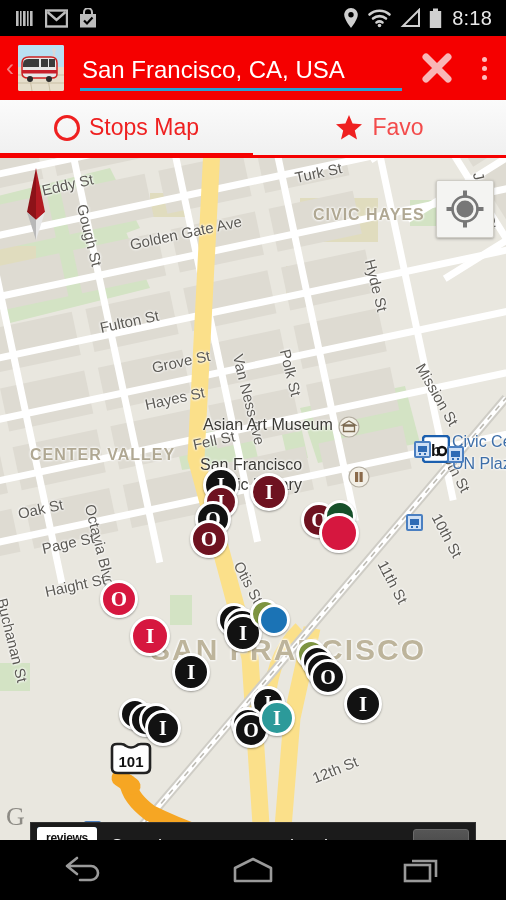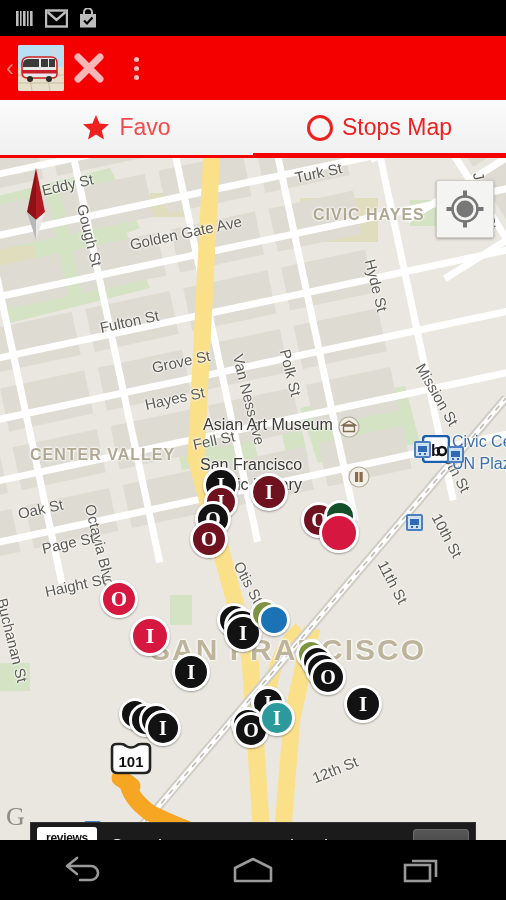--- a/index.html
+++ b/index.html
@@ -194,20 +194,42 @@
       <svg class="sb-icon" width="23" height="19" viewBox="0 0 23 19">
         <rect x="1" y="1.5" width="21" height="16" fill="none" stroke="#bdbdbd" stroke-width="2.4"></rect>
         <path d="M2.5 3 L11.5 11 L20.5 3" fill="none" stroke="#bdbdbd" stroke-width="2.4"></path>
       </svg>
       <svg class="sb-icon" width="20" height="21" viewBox="0 0 20 21">
         <path d="M6 6 V4.2 a4 4 0 0 1 8 0 V6" fill="none" stroke="#bdbdbd" stroke-width="2"></path>
         <rect x="2" y="6" width="16" height="13.5" fill="#bdbdbd"></rect>
         <path d="M6 12.5 l3 3 l5.5 -6" fill="none" stroke="#000" stroke-width="2.2"></path>
       </svg>
     </div>
+    <div class="status-right">
+      <svg class="sb-icon" width="16" height="22" viewBox="0 0 16 22">
+        <path d="M8 1 C4.2 1 1.2 4 1.2 7.8 C1.2 12.6 8 21 8 21 C8 21 14.8 12.6 14.8 7.8 C14.8 4 11.8 1 8 1 Z" fill="#cfcfcf"></path>
+        <circle cx="8" cy="7.8" r="2.7" fill="#000"></circle>
+      </svg>
+      <svg class="sb-icon" width="25" height="20" viewBox="0 0 25 20">
+        <g fill="none" stroke="#cfcfcf" stroke-width="2.6" stroke-linecap="round">
+          <path d="M2.5 6.5 A15 15 0 0 1 22.5 6.5"></path>
+          <path d="M6 10.5 A10 10 0 0 1 19 10.5"></path>
+          <path d="M9.5 14.5 A5 5 0 0 1 15.5 14.5"></path>
+        </g>
+        <circle cx="12.5" cy="17.5" r="1.8" fill="#cfcfcf"></circle>
+      </svg>
+      <svg class="sb-icon" width="21" height="20" viewBox="0 0 21 20">
+        <path d="M19 2 V18 H3 Z" fill="none" stroke="#cfcfcf" stroke-width="2"></path>
+      </svg>
+      <svg class="sb-icon" width="13" height="21" viewBox="0 0 13 21">
+        <rect x="4" y="0.5" width="5" height="2.5" fill="#cfcfcf"></rect>
+        <rect x="0.8" y="3" width="11.4" height="17" fill="#cfcfcf"></rect>
+      </svg>
+      <span class="sb-clock">8:18</span>
+    </div>
   </div>
 
   <div class="action-bar">
     <div class="ab-back">‹</div>
 
     <div class="ab-appicon">
       <svg width="46" height="46" viewBox="0 0 46 46">
         <rect x="0" y="0" width="46" height="22" fill="#b9e0f2"></rect>
         <rect x="0" y="22" width="46" height="24" fill="#e6dfcc"></rect>
         <g stroke="#c9bfa4" stroke-width="1" fill="none">
@@ -218,44 +240,48 @@
         <path d="M4 18 q0 -6 7 -6 h22 q6 0 6 6 v11 q0 4 -5 4 h-24 q-6 0 -6 -5 z" fill="#e8e8e8" stroke="#c22" stroke-width="1.5"></path>
         <path d="M5 19 q0 -5 6 -5 h10 v8 h-16 z" fill="#3a3a3a"></path>
         <rect x="23" y="14" width="7" height="8" fill="#3a3a3a"></rect>
         <rect x="31" y="14" width="6" height="8" fill="#3a3a3a"></rect>
         <rect x="4" y="25" width="35" height="3.5" fill="#c81f2a"></rect>
         <circle cx="12" cy="34" r="3" fill="#2b2b2b"></circle>
         <circle cx="31" cy="34" r="3" fill="#2b2b2b"></circle>
       </svg>
     </div>
 
+    <div class="ab-search">
+      <input type="text" value="San Francisco, CA, USA" style="">
+      <div class="ab-underline"></div>
+    </div>
 
     <div class="ab-clear">
       <svg width="34" height="34" viewBox="0 0 34 34">
         <path d="M6 6 L28 28 M28 6 L6 28" stroke="#f9b6b6" stroke-width="7" stroke-linecap="round"></path>
       </svg>
     </div>
 
     <div class="ab-overflow">
       <div class="ab-dot"></div>
       <div class="ab-dot"></div>
       <div class="ab-dot"></div>
     </div>
   </div>
 
   <div class="tab-bar">
+    <div class="tab active">
+      <span class="tab-circle"></span>
+      <span class="tab-label">Stops Map</span>
+    </div>
     <div class="tab">
       <svg width="28" height="27" viewBox="0 0 28 27">
         <path d="M14 1 L17.6 9.6 L27 10.3 L19.8 16.4 L22 25.5 L14 20.5 L6 25.5 L8.2 16.4 L1 10.3 L10.4 9.6 Z" fill="#ef2020"></path>
       </svg>
       <span class="tab-label">Favo</span>
-    </div>
-    <div class="tab active">
-      <span class="tab-circle"></span>
-      <span class="tab-label">Stops Map</span>
     </div>
   </div>
 
   <div class="map">
 
     <svg class="map-svg" width="506" height="682" viewBox="0 0 506 682">
       <rect width="506" height="682" fill="#e9e7df"></rect>
 
       <g fill="#d3e3c4">
         <path d="M-10 40 L110 10 L140 70 L30 110 Z"></path>

